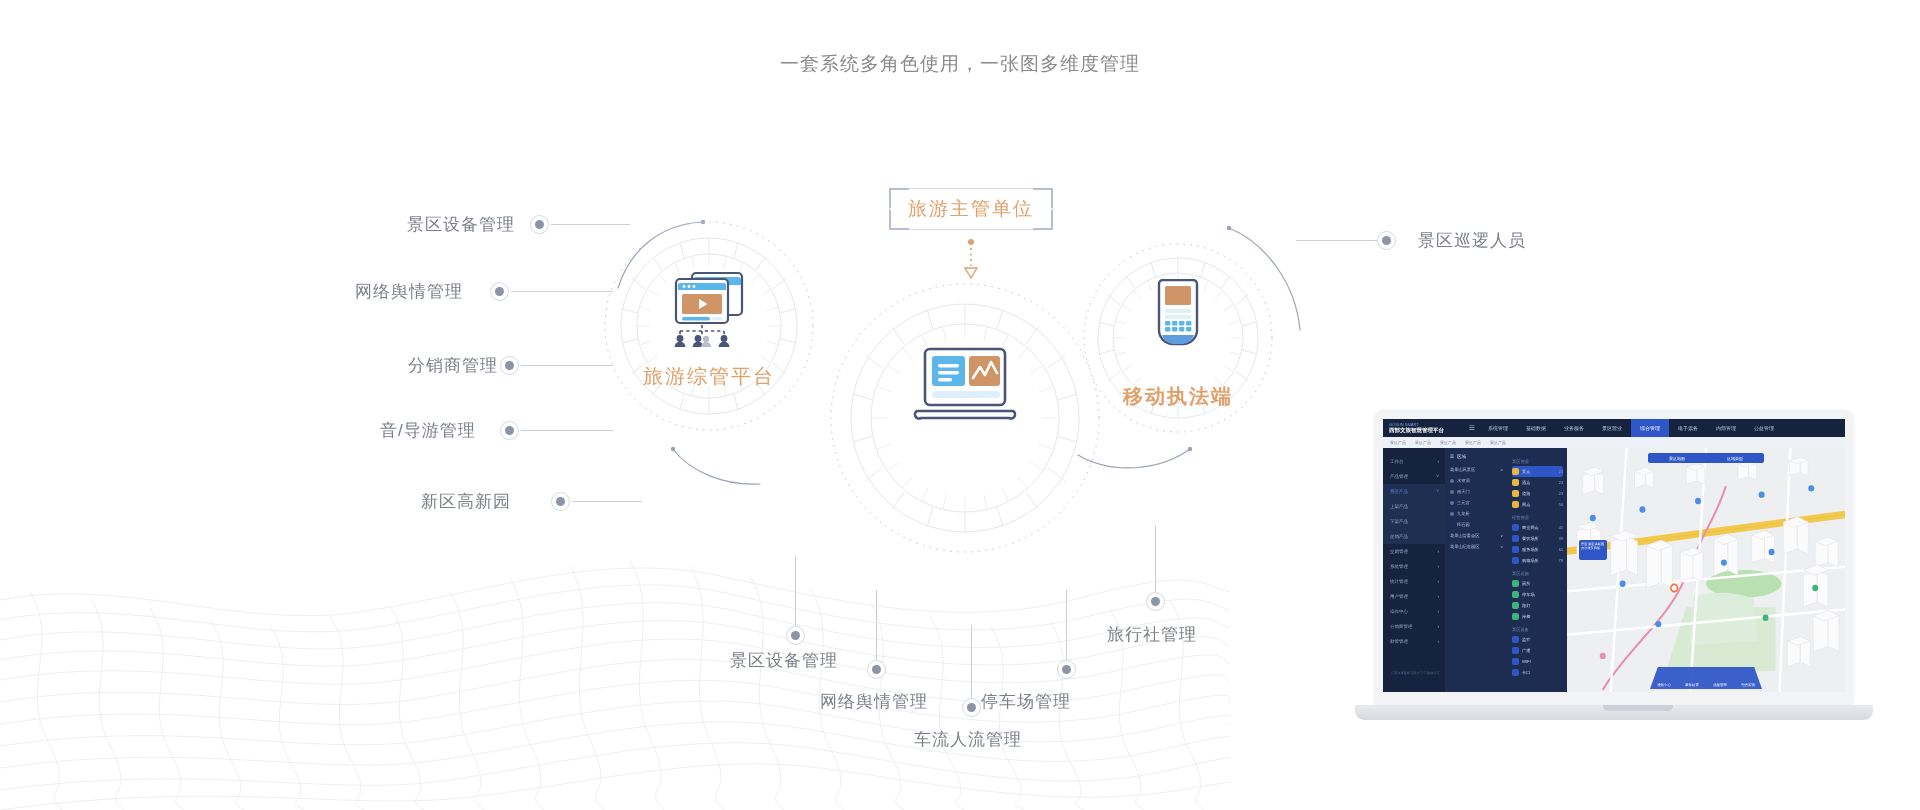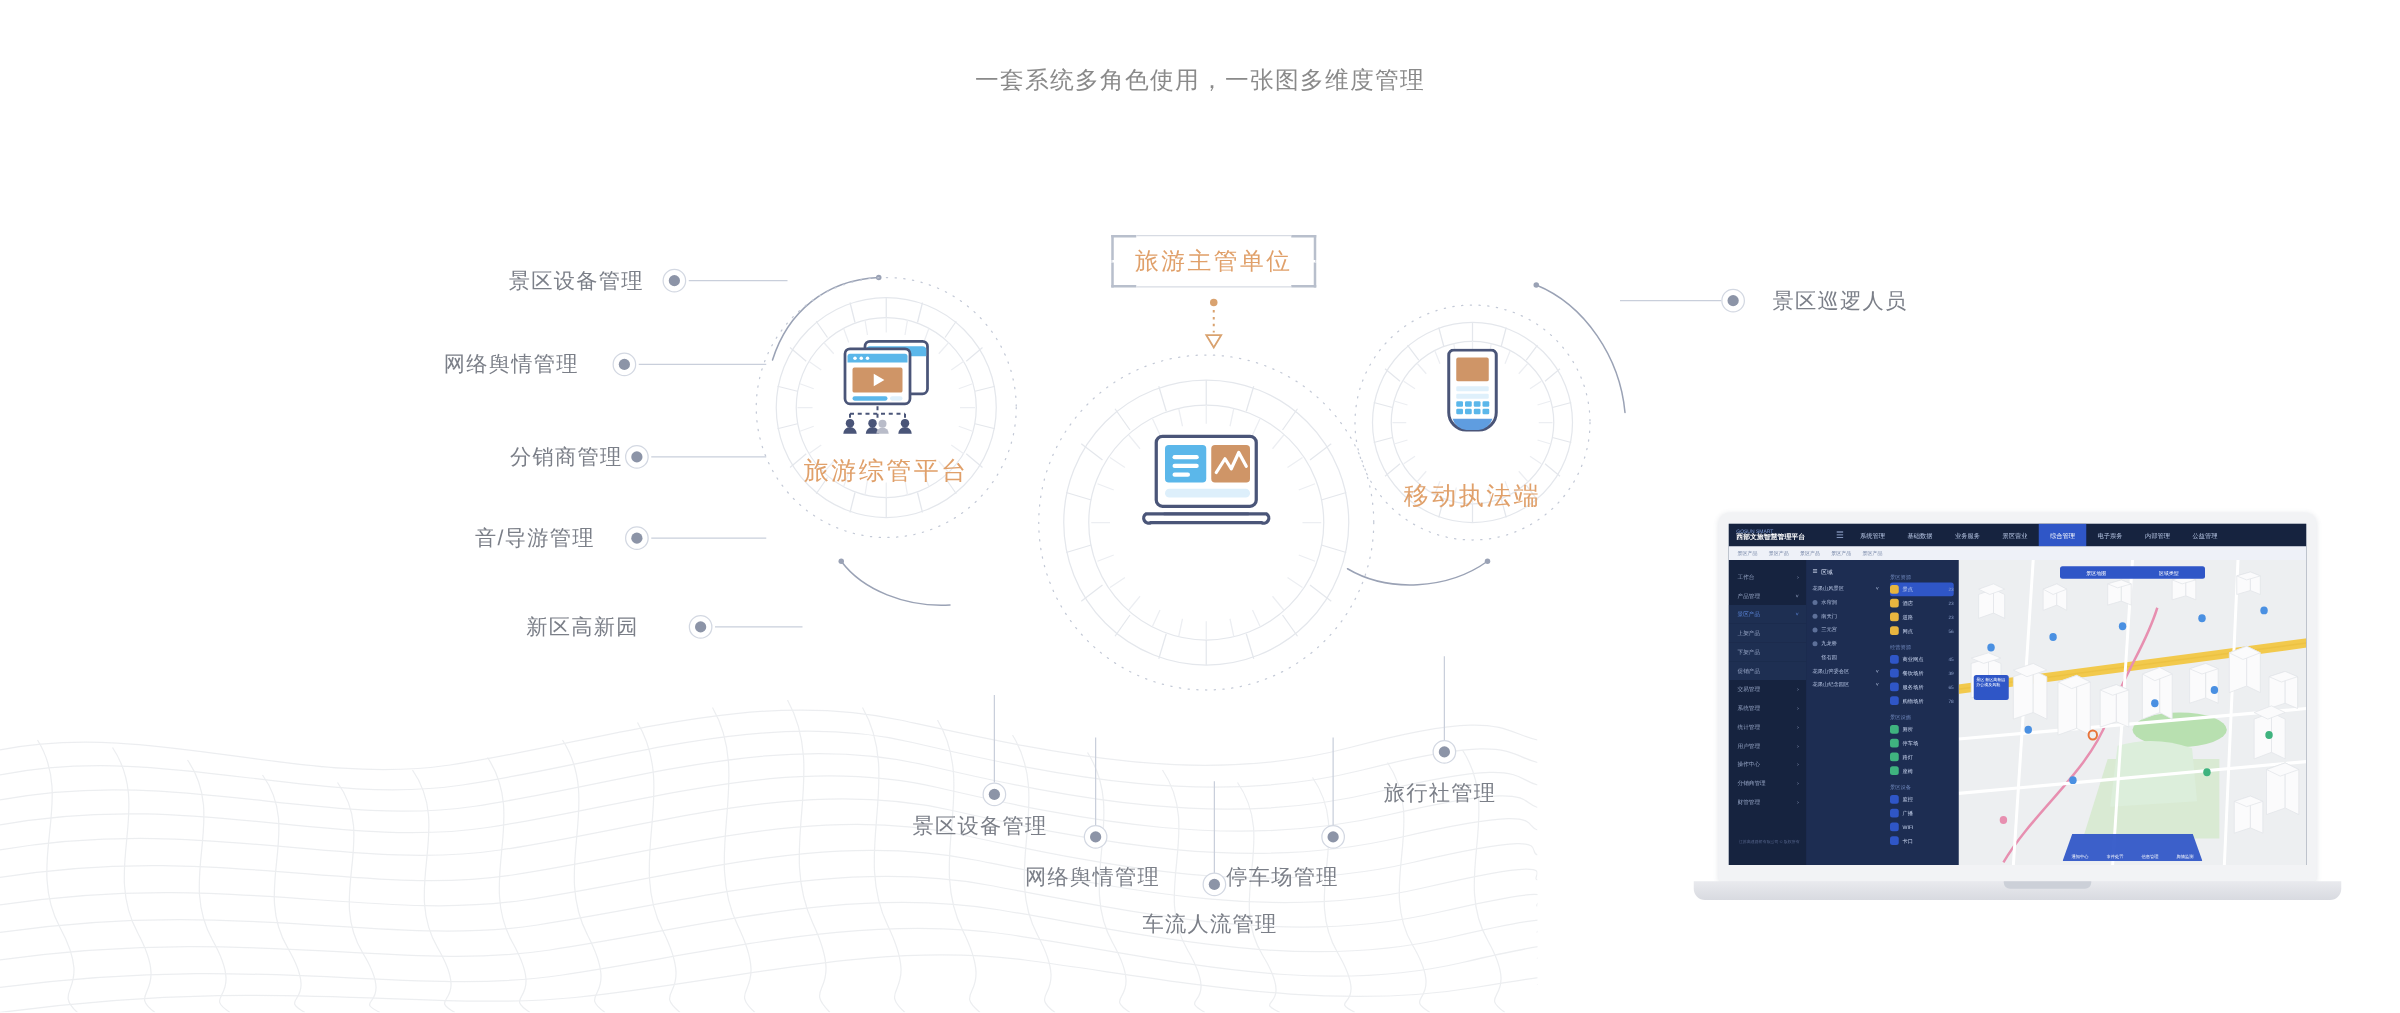--- a/index.html
+++ b/index.html
@@ -61,21 +61,21 @@
   #node-video .node-label { top:142px; }
 
   
   #node-platform { left:830px; top:283px; width:270px; height:270px; }
   #node-platform .icon { top:62px; }
   #node-platform .node-label { top:190px; }
 
   
   #node-mobile { left:1083px; top:243px; width:190px; height:190px; }
   #node-mobile .icon { top:36px; }
-  #node-mobile .node-label { top:140px; }
+  #node-mobile .node-label { top:140px;font-weight:bold; }
 
   
   .dot {
     position:absolute; width:19px; height:19px; border-radius:50%;
     background:#ffffff; border:1px solid #d3d8e2;
     display:flex; align-items:center; justify-content:center;
   }
   .dot i { width:9px; height:9px; border-radius:50%; background:#8c94a7; display:block; }
   .line { position:absolute; background:#c9cfdb; }
   .line.h { height:1px; }

